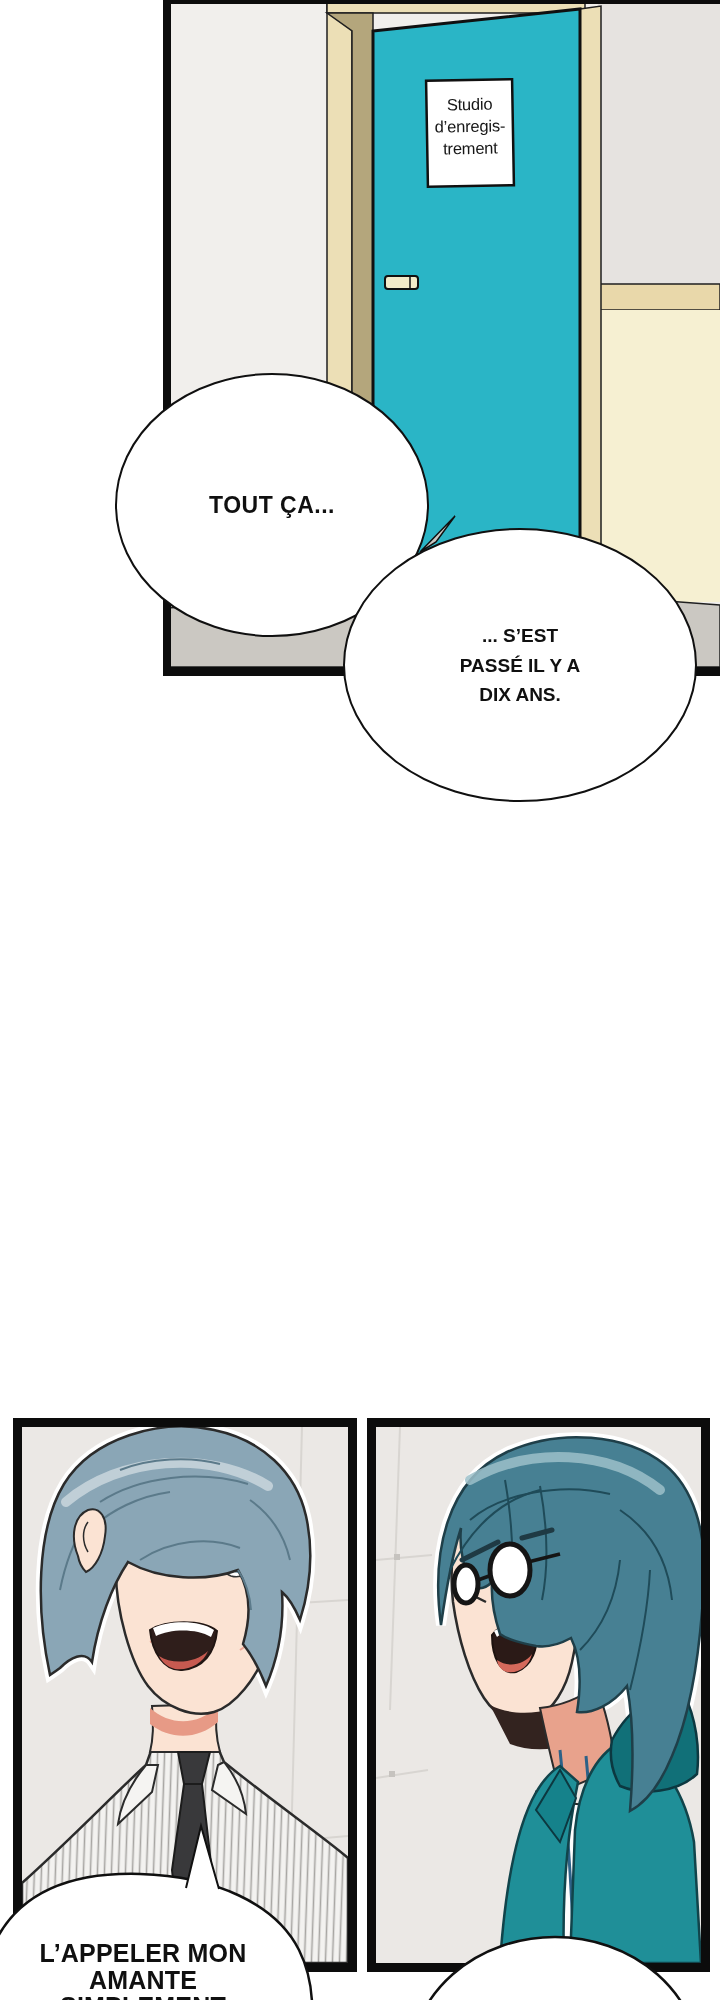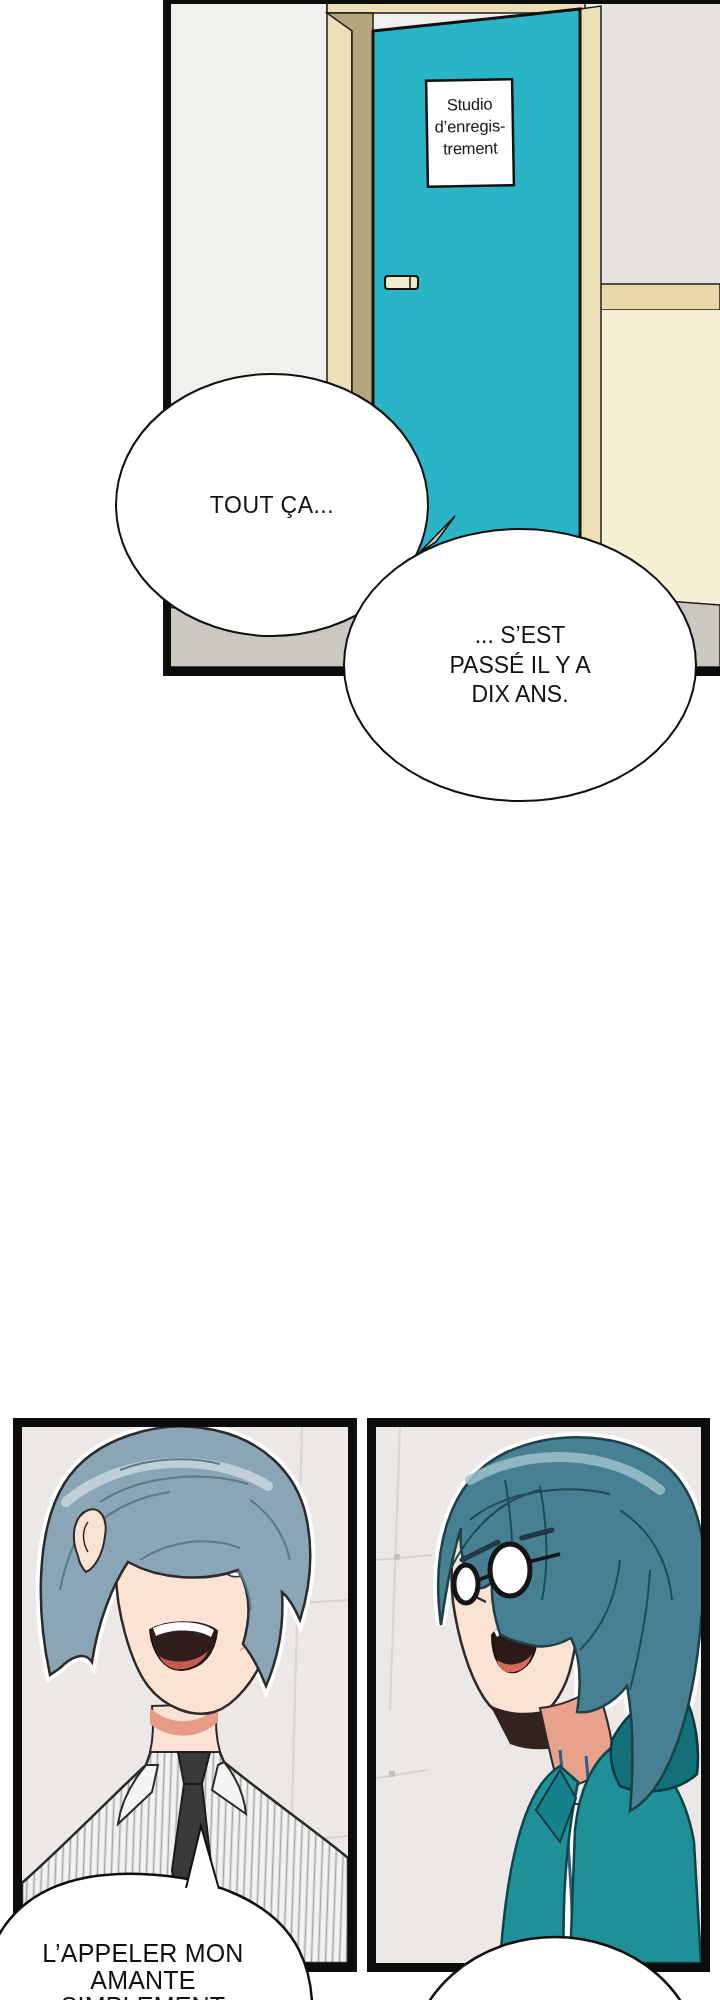--- a/index.html
+++ b/index.html
@@ -2,25 +2,25 @@
 <html><head>
 <meta charset="utf-8">
 <style>
   html,body{margin:0;padding:0}
   body{width:720px;height:2000px;position:relative;background:#ffffff;
        font-family:"Liberation Sans",sans-serif;overflow:hidden}
   .art{position:absolute;left:0;display:block}
   #art-top{top:0}
   #art-bottom{top:1410px}
   .txt{position:absolute;color:#101010;text-align:center;white-space:pre-line;
-       font-weight:400;pointer-events:none}
+       font-weight:700;pointer-events:none}
   #sign-text{left:424px;top:94px;width:92px;font-weight:400;font-size:16.5px;
              line-height:1.32;letter-spacing:-0.2px;transform:rotate(-1deg);color:#161616}
   #b1-text{left:152px;top:492px;width:240px;font-size:23px;letter-spacing:.5px}
-  #b2-text{left:400px;top:621px;width:240px;font-size:23px;line-height:29.5px}
+  #b2-text{left:400px;top:621px;width:240px;font-size:19px;line-height:29.5px}
   #b3-text{left:12px;top:1940px;width:262px;font-size:25px;line-height:26.5px;letter-spacing:.2px}
 </style>
 </head>
 <body>
 
 <svg id="art-top" class="art" width="720" height="810" viewBox="0 0 720 810">
   <defs>
     <clipPath id="cpTop">
         <rect x="163" y="0" width="557" height="676"></rect>
       </clipPath>

